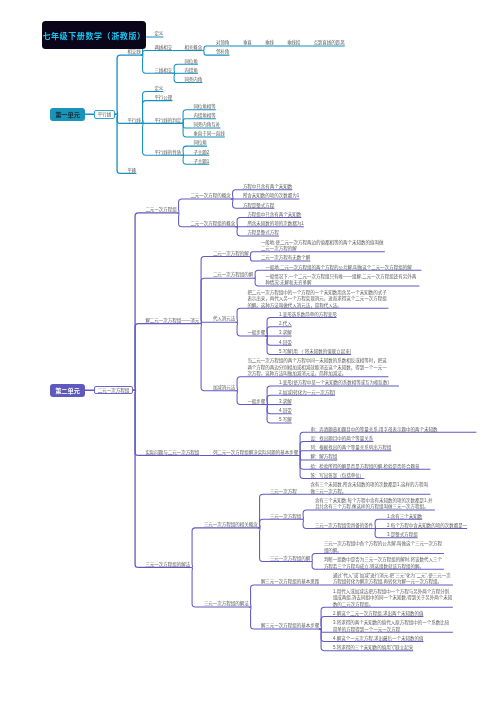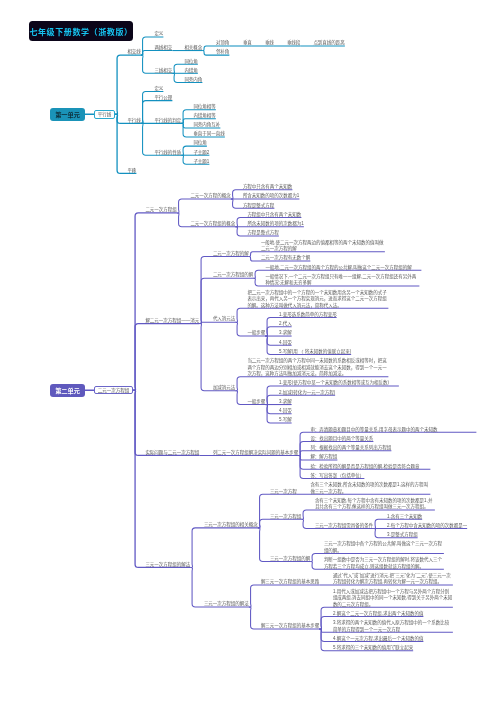--- a/index.html
+++ b/index.html
@@ -112,21 +112,21 @@
       <path d="M310.375,561.425 C313.3871875,561.425 312.075,562.488125 312.075,564.96875 V566.0999999999999 Q312.075,569.3 315.275,569.3 H443.875" fill="none" stroke="#6159c4" stroke-width="1.05" stroke-linecap="butt" stroke-linejoin="round"></path>
       <path d="M248.875,607.05 C252.275,607.05 250.575,605.8499999999999 250.575,603.05 V588.25 Q250.575,585.05 253.77499999999998,585.05 H319.375" fill="none" stroke="#6159c4" stroke-width="1.05" stroke-linecap="butt" stroke-linejoin="round"></path>
       <path d="M248.875,607.05 C252.275,607.05 250.575,608.25 250.575,611.05 V625.8499999999999 Q250.575,629.05 253.77499999999998,629.05 H319.375" fill="none" stroke="#6159c4" stroke-width="1.05" stroke-linecap="butt" stroke-linejoin="round"></path>
       <path d="M319.375,585.05 H452.875" fill="none" stroke="#6159c4" stroke-width="1.05" stroke-linecap="butt" stroke-linejoin="round"></path>
       <path d="M319.375,629.05 C322.775,629.05 321.075,627.8499999999999 321.075,625.05 V610.5 Q321.075,607.3 324.275,607.3 H452.875" fill="none" stroke="#6159c4" stroke-width="1.05" stroke-linecap="butt" stroke-linejoin="round"></path>
       <path d="M319.375,629.05 C322.775,629.05 321.075,627.8499999999999 321.075,625.05 V619.75 Q321.075,616.55 324.275,616.55 H423.390625" fill="none" stroke="#6159c4" stroke-width="1.05" stroke-linecap="butt" stroke-linejoin="round"></path>
       <path d="M319.375,629.05 C320.618125,629.05 321.075,629.48875 321.075,630.5124999999999 V630.8375 Q321.075,632.3 322.53749999999997,632.3 H452.875" fill="none" stroke="#6159c4" stroke-width="1.05" stroke-linecap="butt" stroke-linejoin="round"></path>
       <path d="M319.375,629.05 C322.775,629.05 321.075,630.25 321.075,633.05 V638.3499999999999 Q321.075,641.55 324.275,641.55 H423.390625" fill="none" stroke="#6159c4" stroke-width="1.05" stroke-linecap="butt" stroke-linejoin="round"></path>
       <path d="M319.375,629.05 C322.775,629.05 321.075,630.25 321.075,633.05 V647.5999999999999 Q321.075,650.8 324.275,650.8 H413.140625" fill="none" stroke="#6159c4" stroke-width="1.05" stroke-linecap="butt" stroke-linejoin="round"></path>
     </svg>
-<div id="title" style="left: 29px; top: 21px; width: 104px; height: 20px;">
+<div id="title" style="left: 42px; top: 21px; width: 104px; height: 28px;">
       <span>七年级下册数学（浙教版）</span>
     </div>
 <div class="node n-root1" style="left: 50px; top: 107.75px;"><span>第一单元</span></div>
     <div class="node n-box1" style="left: 93.5px; top: 109.953px;"><span>平行线</span></div>
     <div class="node n-plain" style="left: 127.375px; top: 49.4px;"><span>相交线</span></div>
     <div class="node n-plain" style="left: 154.375px; top: 31.2px;"><span>定义</span></div>
     <div class="node n-plain" style="left: 154.375px; top: 44.85px;"><span>两线相交</span></div>
     <div class="node n-plain" style="left: 184.375px; top: 44.85px;"><span>相关概念</span></div>
     <div class="node n-plain" style="left: 215.875px; top: 40.3px;"><span>对顶角</span></div>
     <div class="node n-plain" style="left: 242.875px; top: 40.3px;"><span>垂直</span></div>

